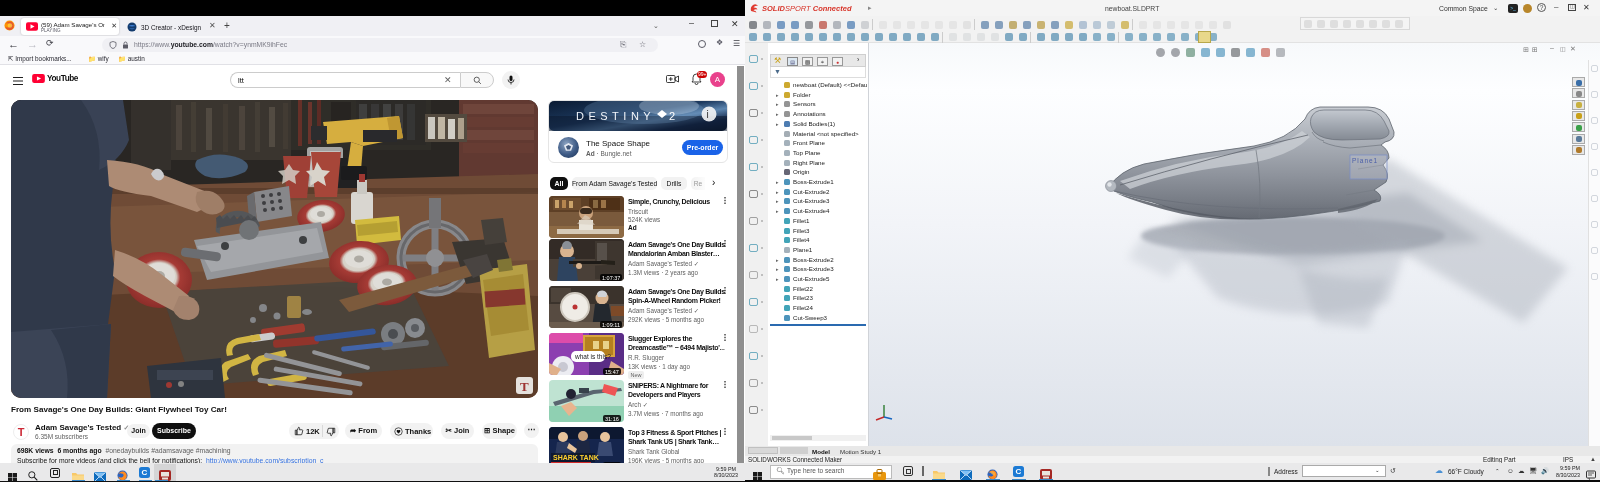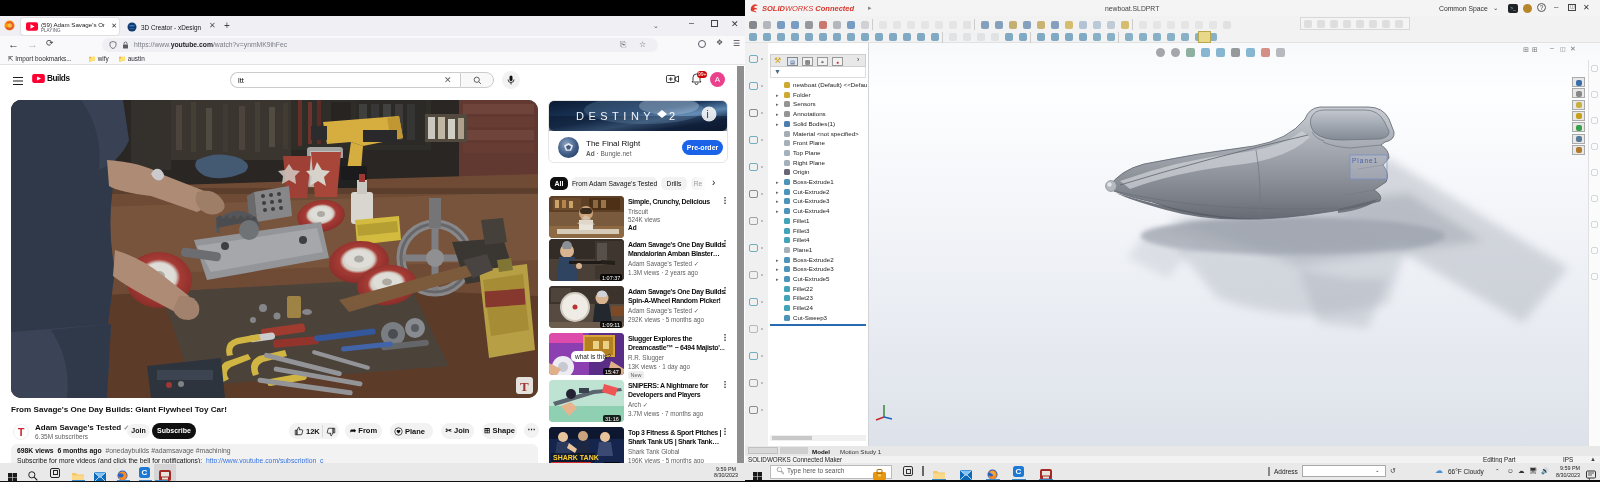--- a/index.html
+++ b/index.html
@@ -95,21 +95,21 @@
       <div class="abs" style="left:118px;top:2px;font-size:6.4px;color:#2b2b33;">📁 austin</div>
     </div>
     <div id="yt">
 
       <div class="abs" style="left:0;top:65px;width:737px;height:35px;background:#fff;">
         <div class="abs" style="left:13px;top:12px;width:10px;height:1.2px;background:#1f1f1f;box-shadow:0 3.5px 0 #1f1f1f,0 7px 0 #1f1f1f;"></div>
         <svg class="abs" style="left:32px;top:9px" width="13" height="9" viewBox="0 0 24 17">
             <rect width="24" height="17" rx="4" fill="#f03"></rect>
             <path d="M9 4.5l8 4L9 12.5z" fill="#fff"></path>
           </svg>
-        <div class="abs" style="left:47px;top:8.5px;font-size:8.2px;font-weight:bold;letter-spacing:-0.4px;color:#0f0f0f;">Builds</div>
+        <div class="abs" style="left:47px;top:8.5px;font-size:8.2px;font-weight:bold;letter-spacing:-0.4px;color:#0f0f0f;">YouTube</div>
 
         <div class="abs" style="left:230px;top:6.5px;width:230px;height:16px;border:1px solid #ccc;border-radius:8px 0 0 8px;border-right:none;">
           <div class="abs" style="left:7px;top:3px;font-size:7.5px;color:#0f0f0f;">ltt</div>
           <div class="abs" style="left:213px;top:2px;font-size:9px;color:#606060;">✕</div>
         </div>
         <div class="abs" style="left:460px;top:6.5px;width:34px;height:16px;background:#f8f8f8;border:1px solid #ccc;border-radius:0 8px 8px 0;">
           <svg class="abs" style="left:12px;top:3px" width="9" height="9" viewBox="0 0 24 24">
               <circle cx="10" cy="10" r="7" fill="none" stroke="#303030" stroke-width="2"></circle>
               <path d="M15.5 15.5L21 21" stroke="#303030" stroke-width="2"></path>
             </svg>
@@ -149,21 +149,21 @@
         <svg class="abs" style="left:37px;top:3.5px;transform:rotate(180deg)" width="10" height="10" viewBox="0 0 24 24">
             <path d="M7 10v11H3V10zM7 11l4-8c1.5 0 2.5 1 2.5 2.5L12.5 9H19a2 2 0 012 2l-2 8a2 2 0 01-2 2H7z" fill="none" stroke="#0f0f0f" stroke-width="1.8"></path>
           </svg>
       </div>
       <div class="abs" style="left:345px;top:423px;width:37px;height:16px;border-radius:8px;background:#f2f2f2;font-size:7.5px;font-weight:bold;color:#0f0f0f;text-align:center;line-height:16px;">➦ From</div>
       <div class="abs" style="left:390px;top:423px;width:43px;height:16px;border-radius:8px;background:#f2f2f2;">
         <svg class="abs" style="left:4px;top:3.5px" width="9" height="9" viewBox="0 0 24 24">
             <circle cx="12" cy="12" r="10" fill="none" stroke="#0f0f0f" stroke-width="1.8"></circle>
             <path d="M12 17c-3-2.2-5-4-5-6.2C7 9 8.5 8 10 8c1 0 1.7.5 2 1 .3-.5 1-1 2-1 1.5 0 3 1 3 2.8 0 2.2-2 4-5 6.2z" fill="#0f0f0f"></path>
           </svg>
-        <span class="abs" style="left:15px;top:3.5px;font-size:7.5px;font-weight:bold;color:#0f0f0f;">Plane</span>
+        <span class="abs" style="left:15px;top:3.5px;font-size:7.5px;font-weight:bold;color:#0f0f0f;">Thanks</span>
       </div>
       <div class="abs" style="left:441px;top:423px;width:33px;height:16px;border-radius:8px;background:#f2f2f2;font-size:7.5px;font-weight:bold;color:#0f0f0f;text-align:center;line-height:16px;">✂ Join</div>
       <div class="abs" style="left:482px;top:423px;width:35px;height:16px;border-radius:8px;background:#f2f2f2;font-size:7.5px;font-weight:bold;color:#0f0f0f;text-align:center;line-height:16px;">⊞ Shape</div>
       <div class="abs" style="left:524px;top:423px;width:15px;height:15px;border-radius:50%;background:#f2f2f2;font-size:8px;font-weight:bold;color:#0f0f0f;text-align:center;line-height:13px;">⋯</div>
 
       <div class="abs" style="left:11px;top:444px;width:527px;height:19px;background:#f2f2f2;border-radius:6px 6px 0 0;">
         <div class="abs" style="left:6px;top:3px;font-size:6.8px;color:#0f0f0f;"><b>698K views &nbsp;6 months ago</b> &nbsp;<span style="color:#606060;">#onedaybuilds #adamsavage #machining</span></div>
         <div class="abs" style="left:6px;top:12.5px;font-size:6.8px;color:#0f0f0f;white-space:nowrap;">Subscribe for more videos (and click the bell for notifications): &nbsp;<span style="color:#3571de;">http://www.youtube.com/subscription_c</span></div>
       </div>
 
@@ -403,21 +403,21 @@
             <path d="M113 9l5 4-5 4-5-4z" fill="#fff"></path>
             <text x="120" y="19" fill="#fff" font-size="11" letter-spacing="1">2</text>
             <circle cx="160" cy="13" r="7.5" fill="#f5f6f7" opacity="0.9"></circle>
             <text x="157.5" y="17" fill="#333" font-size="10">i</text>
           </svg>
           <div class="abs" style="left:9px;top:36px;width:21px;height:21px;border-radius:50%;background:radial-gradient(circle at 40% 35%,#8fa6c4,#3d5a85 55%,#1d3356);"></div>
           <svg class="abs" style="left:13px;top:40px" width="13" height="13" viewBox="0 0 20 20">
               <path d="M10 3l7 4-3 8h-8L3 7z" fill="#eef2f8" opacity="0.9"></path>
               <path d="M10 6l4 2.5L12 13H8L6 8.5z" fill="#40577a"></path>
             </svg>
-          <div class="abs" style="left:37px;top:38px;font-size:8px;color:#0f0f0f;">The Final Right</div>
+          <div class="abs" style="left:37px;top:38px;font-size:8px;color:#0f0f0f;">The Space Shape</div>
           <div class="abs" style="left:37px;top:49px;font-size:6.5px;color:#606060;"><b>Ad</b> · Bungie.net</div>
           <div class="abs" style="left:133px;top:39px;width:41px;height:15px;border-radius:8px;background:#1a63e8;color:#fff;font-size:7px;font-weight:bold;text-align:center;line-height:15px;">Pre-order</div>
         </div>
 
         <div class="abs" style="left:550px;top:177px;width:18px;height:13px;border-radius:5px;background:#0f0f0f;color:#fff;font-size:7px;font-weight:bold;text-align:center;line-height:13px;">All</div>
         <div class="abs" style="left:572px;top:177px;width:85px;height:13px;border-radius:5px;background:#f2f2f2;color:#0f0f0f;font-size:6.7px;text-align:center;line-height:13px;white-space:nowrap;">From Adam Savage's Tested</div>
         <div class="abs" style="left:661px;top:177px;width:26px;height:13px;border-radius:5px;background:#f2f2f2;color:#0f0f0f;font-size:6.7px;text-align:center;line-height:13px;">Drills</div>
         <div class="abs" style="left:691px;top:177px;width:14px;height:13px;border-radius:5px 0 0 5px;background:linear-gradient(90deg,#f2f2f2,#fcfcfc);color:#9a9a9a;font-size:6.7px;text-align:center;line-height:13px;">Re</div>
         <div class="abs" style="left:712px;top:177px;font-size:10px;color:#0f0f0f;">›</div>
         <div id="items">
@@ -580,21 +580,21 @@
         <div class="abs" style="left: 155px; top: 16.5px; width: 13px; height: 1.5px; background: rgb(58, 136, 200);"></div>
         <div class="abs" style="left: 710px; top: 2.5px; width: 32px; height: 13px; font-size: 5.4px; color: rgb(34, 34, 34); text-align: center; line-height: 6.5px;">9:59 PM<br>8/30/2023</div>
       </div>
     <div id="lblack"></div>
   </div>
   <div id="right">
     <div id="swtitle">
       <svg class="abs" style="left:4px;top:3px" width="11" height="10" viewBox="0 0 22 20">
           <path d="M4 16 Q2 8 8 4 q6 -4 10 2 -6 -2 -9 3 6 -1 8 4 -5 -2 -8 2 5 0 6 4 z" fill="#e03a2f"></path>
         </svg>
-        <div class="abs" style="left:17px;top:4px;font-size:7.5px;font-weight:bold;color:#d8352a;font-style:italic;">SOLID<span style="font-weight:normal;">WORKS</span> Connected</div>
+        <div class="abs" style="left:17px;top:4px;font-size:7.5px;font-weight:bold;color:#d8352a;font-style:italic;">SOLID<span style="font-weight:normal;">SPORT</span> Connected</div>
       <div class="abs" style="left:123px;top:4px;font-size:7px;color:#888;">▸</div>
       <div class="abs" style="left:360px;top:4.5px;font-size:6.8px;color:#444;">newboat.SLDPRT</div>
       <div class="abs" style="left:694px;top:4.5px;font-size:6.8px;color:#333;">Common Space</div>
       <div class="abs" style="left:748px;top:4px;font-size:6.5px;color:#333;">⌄</div>
       <div class="abs" style="left:763px;top:3.5px;width:10px;height:9px;background:#222;border-radius:2px;color:#6cf;font-size:5px;line-height:9px;text-align:center;">&gt;_</div>
       <div class="abs" style="left:778px;top:3.5px;width:9px;height:9px;border-radius:50%;background:#b8862a;"></div>
       <div class="abs" style="left:792px;top:3px;width:9px;height:9px;border-radius:50%;border:1px solid #555;color:#444;font-size:6.5px;text-align:center;line-height:8px;">?</div>
       <div class="abs" style="left:809px;top:2px;font-size:8px;color:#333;">–</div>
       <div class="abs" style="left:823px;top:4px;width:8px;height:7px;border:1px solid #444;"></div>
       <div class="abs" style="left:825px;top:3px;font-size:5px;color:#444;">◫</div>

